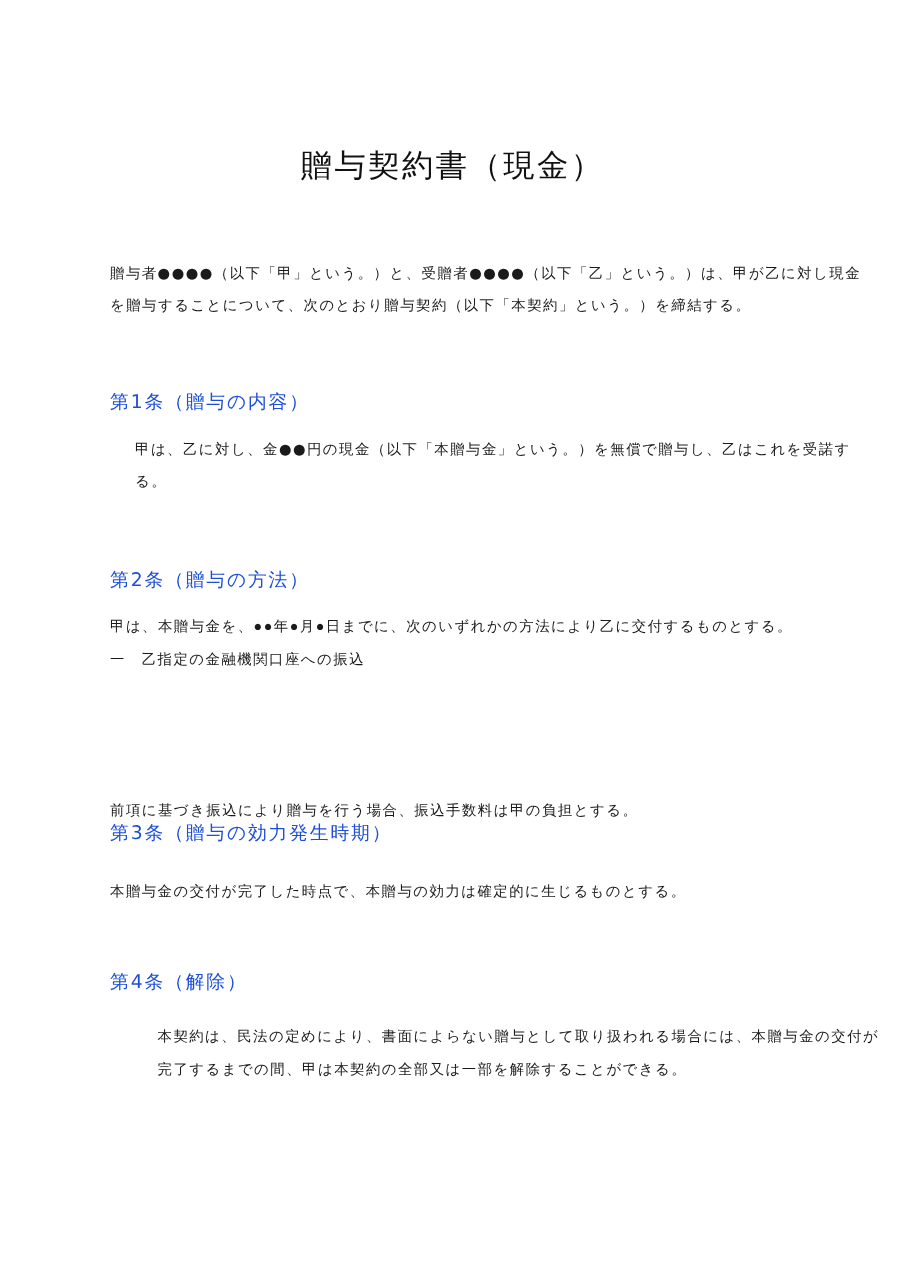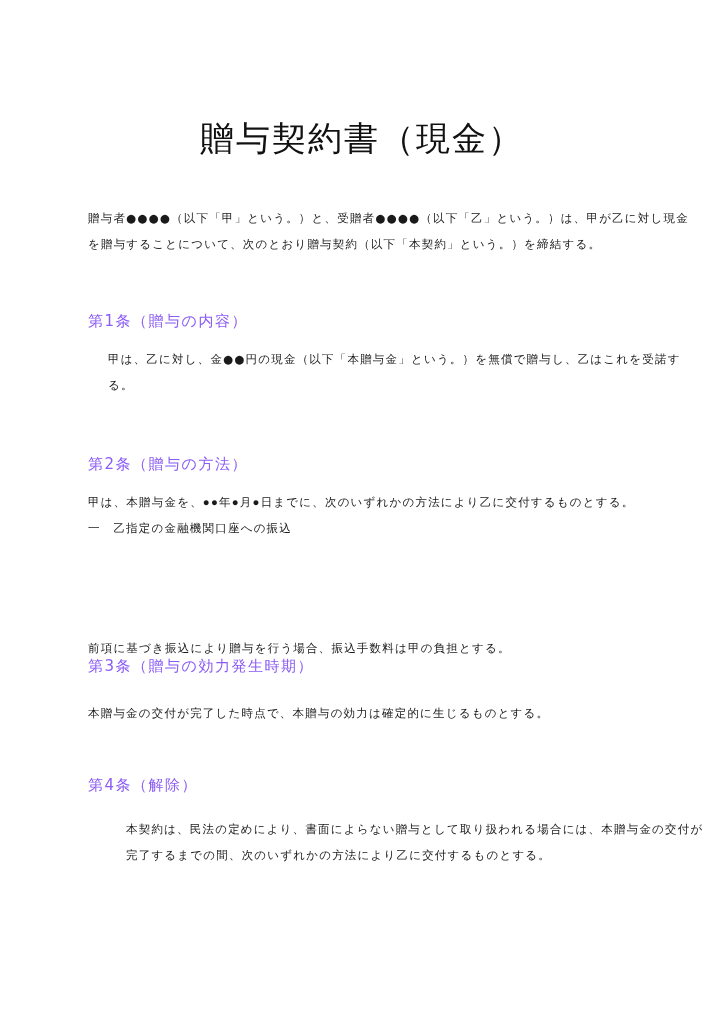--- a/index.html
+++ b/index.html
@@ -1,22 +1,22 @@
 <!DOCTYPE html>
 <html><head>
 <meta charset="utf-8">
 <style>
   html, body { margin: 0; padding: 0; background: #ffffff; }
   body { width: 724px; height: 1024px; position: relative; overflow: hidden;
          font-family: "DejaVu Sans", "Liberation Sans", sans-serif; color: #1a1a1a; }
   .title { position: absolute; top: 116px; left: 0; width: 724px; text-align: center;
-           font-size: 34px; letter-spacing: 2px; color: #111; }
+           font-size: 25px; letter-spacing: 2px; color: #111; }
   .para { position: absolute; left: 88px; width: 560px; font-size: 11.5px;
           letter-spacing: 1.2px; line-height: 26px; color: #1a1a1a; }
-  .heading { position: absolute; left: 88px; font-size: 15px; letter-spacing: 1.5px; color: #8b5cf6; }
+  .heading { position: absolute; left: 88px; font-size: 15px; letter-spacing: 1.5px; color: #1d4ed8; }
   .line { white-space: nowrap; display: block; }
 </style>
 </head>
 <body>
 
 <div class="title">贈与契約書（現金）</div>
 
 <div class="para" style="top:205px;">
   <span class="line">贈与者●●●●（以下「甲」という。）と、受贈者●●●●（以下「乙」という。）は、甲が乙に対し現金</span>
   <span class="line">を贈与することについて、次のとおり贈与契約（以下「本契約」という。）を締結する。</span>
@@ -38,14 +38,14 @@
 </div>
 
 <div class="heading" style="top:657px;">第3条（贈与の効力発生時期）</div>
 <div class="para" style="top:700px;">
   <span class="line">本贈与金の交付が完了した時点で、本贈与の効力は確定的に生じるものとする。</span>
 </div>
 
 <div class="heading" style="top:776px;">第4条（解除）</div>
 <div class="para" style="top:816px;margin-left:38px;">
   <span class="line">本契約は、民法の定めにより、書面によらない贈与として取り扱われる場合には、本贈与金の交付が</span>
-  <span class="line">完了するまでの間、次のいずれかの方法により乙に交付するものとする。</span>
+  <span class="line">完了するまでの間、甲は本契約の全部又は一部を解除することができる。</span>
 </div>
 
 </body></html>

